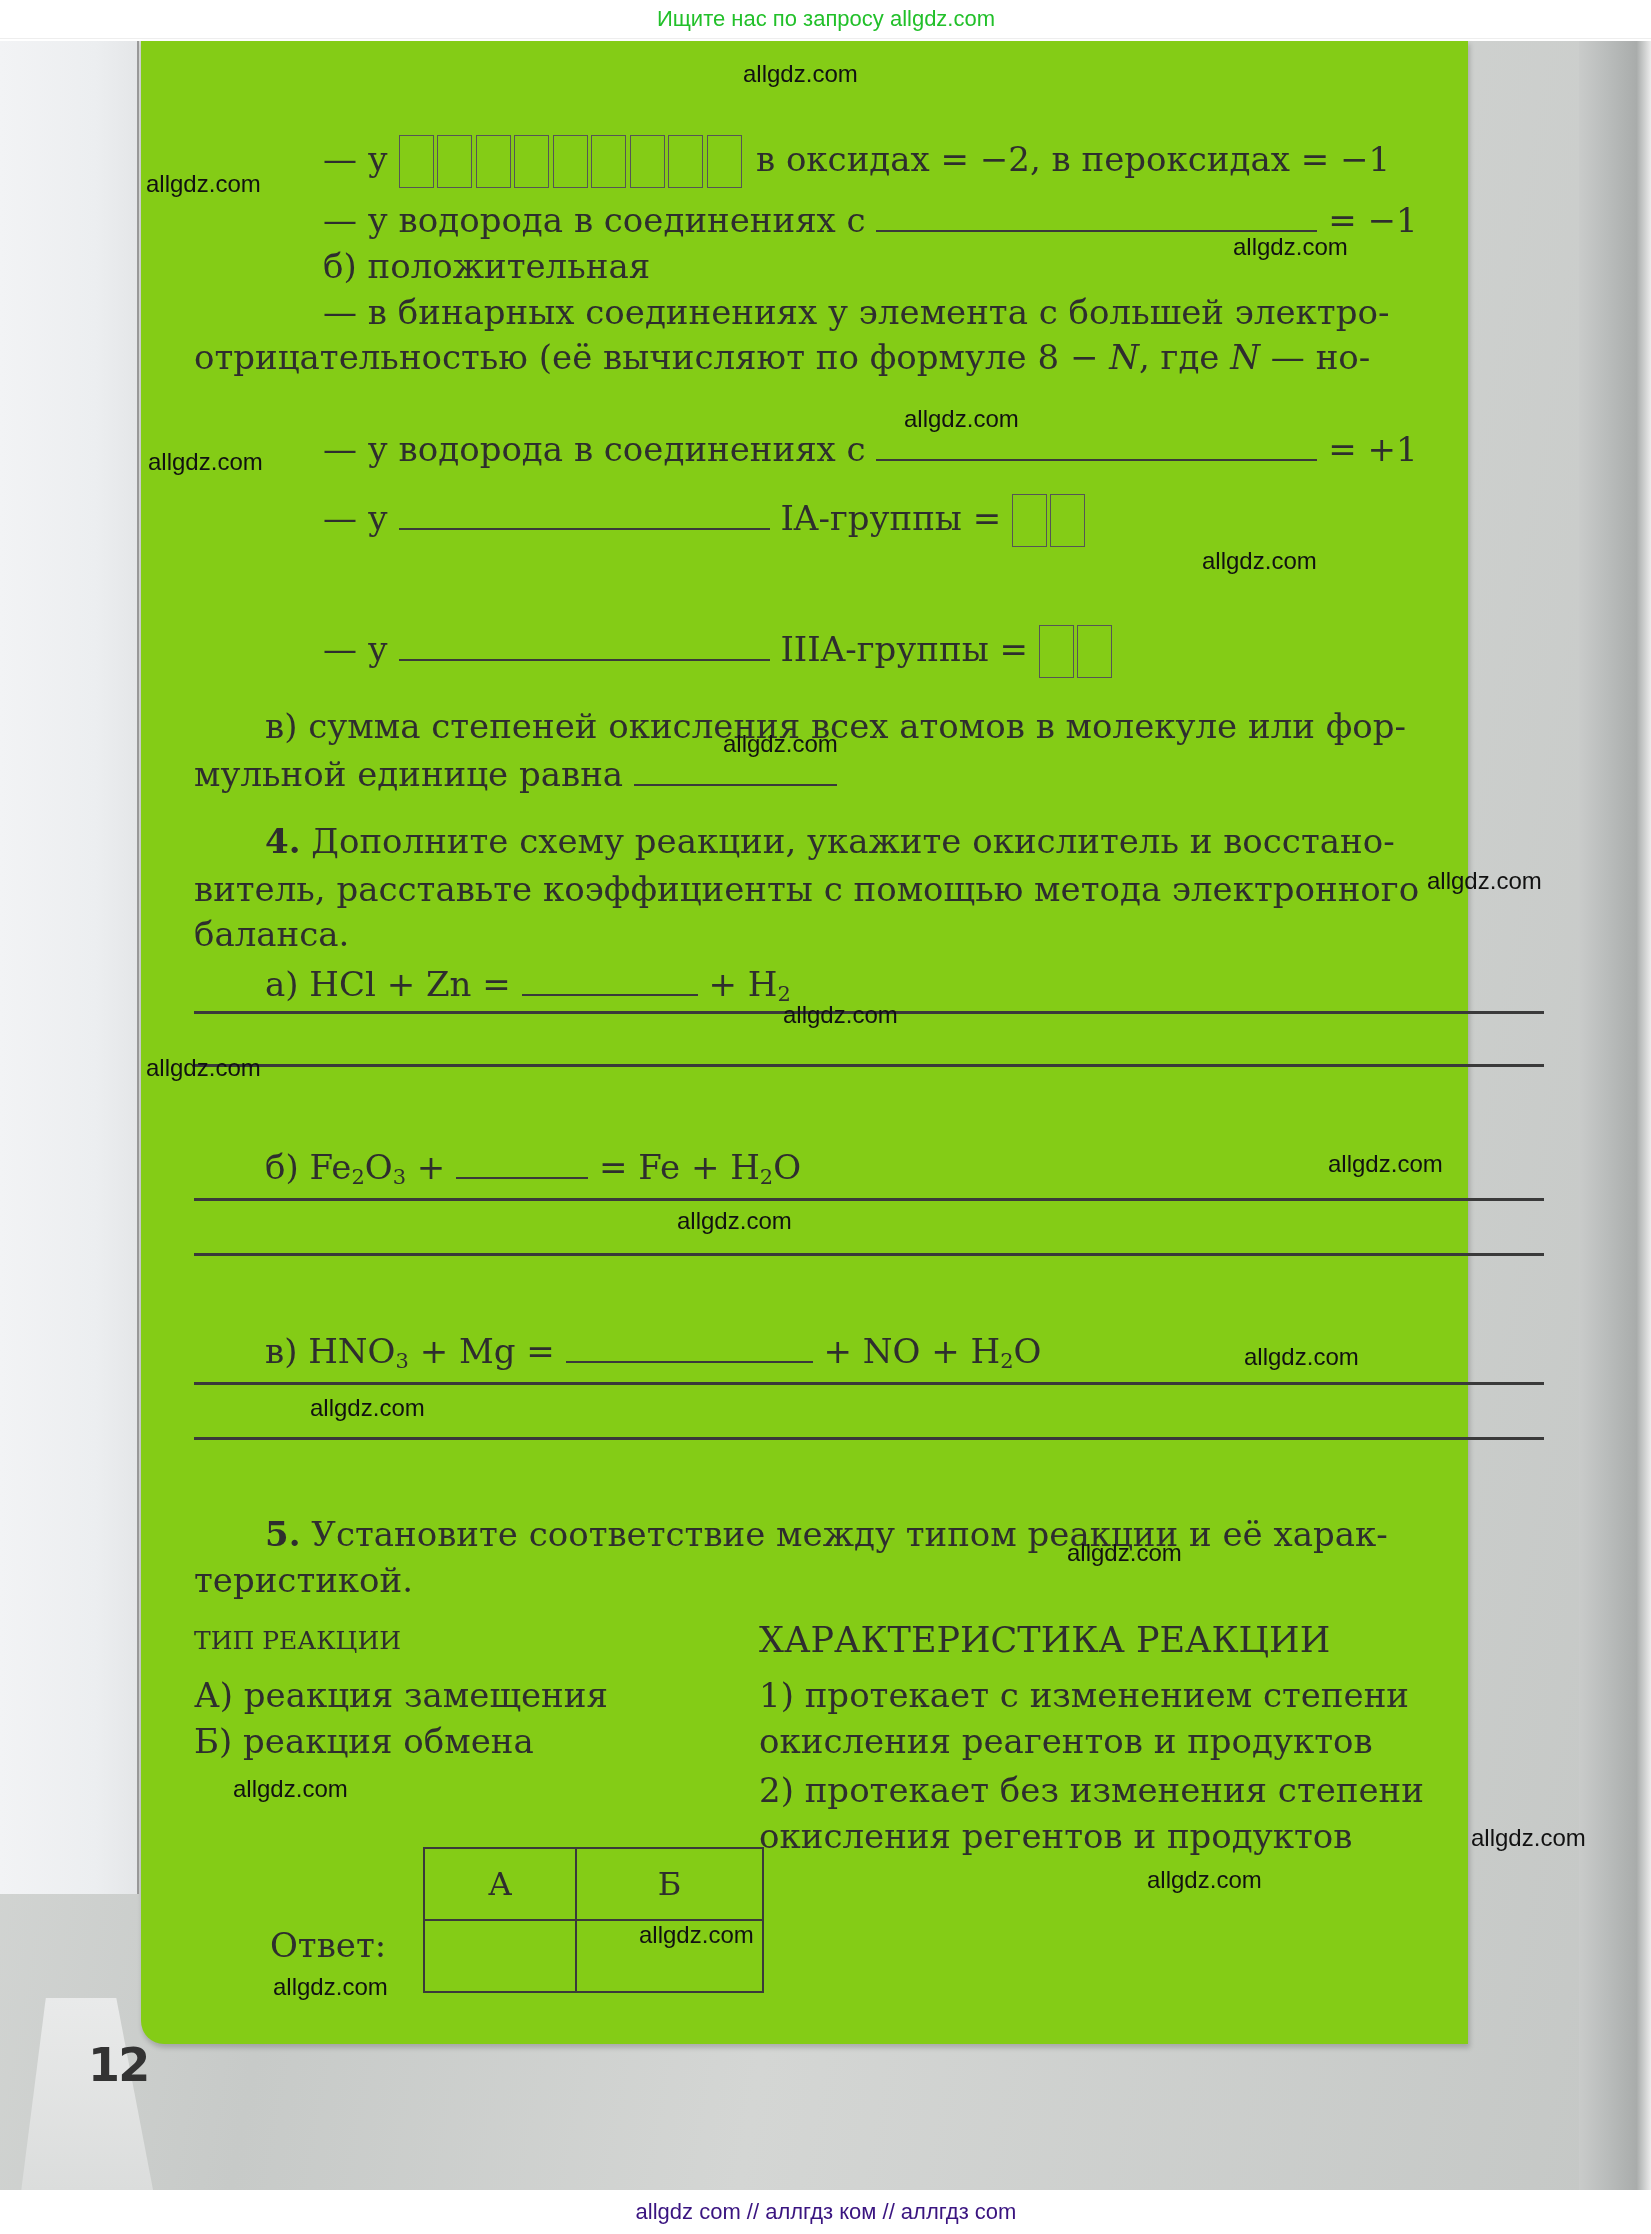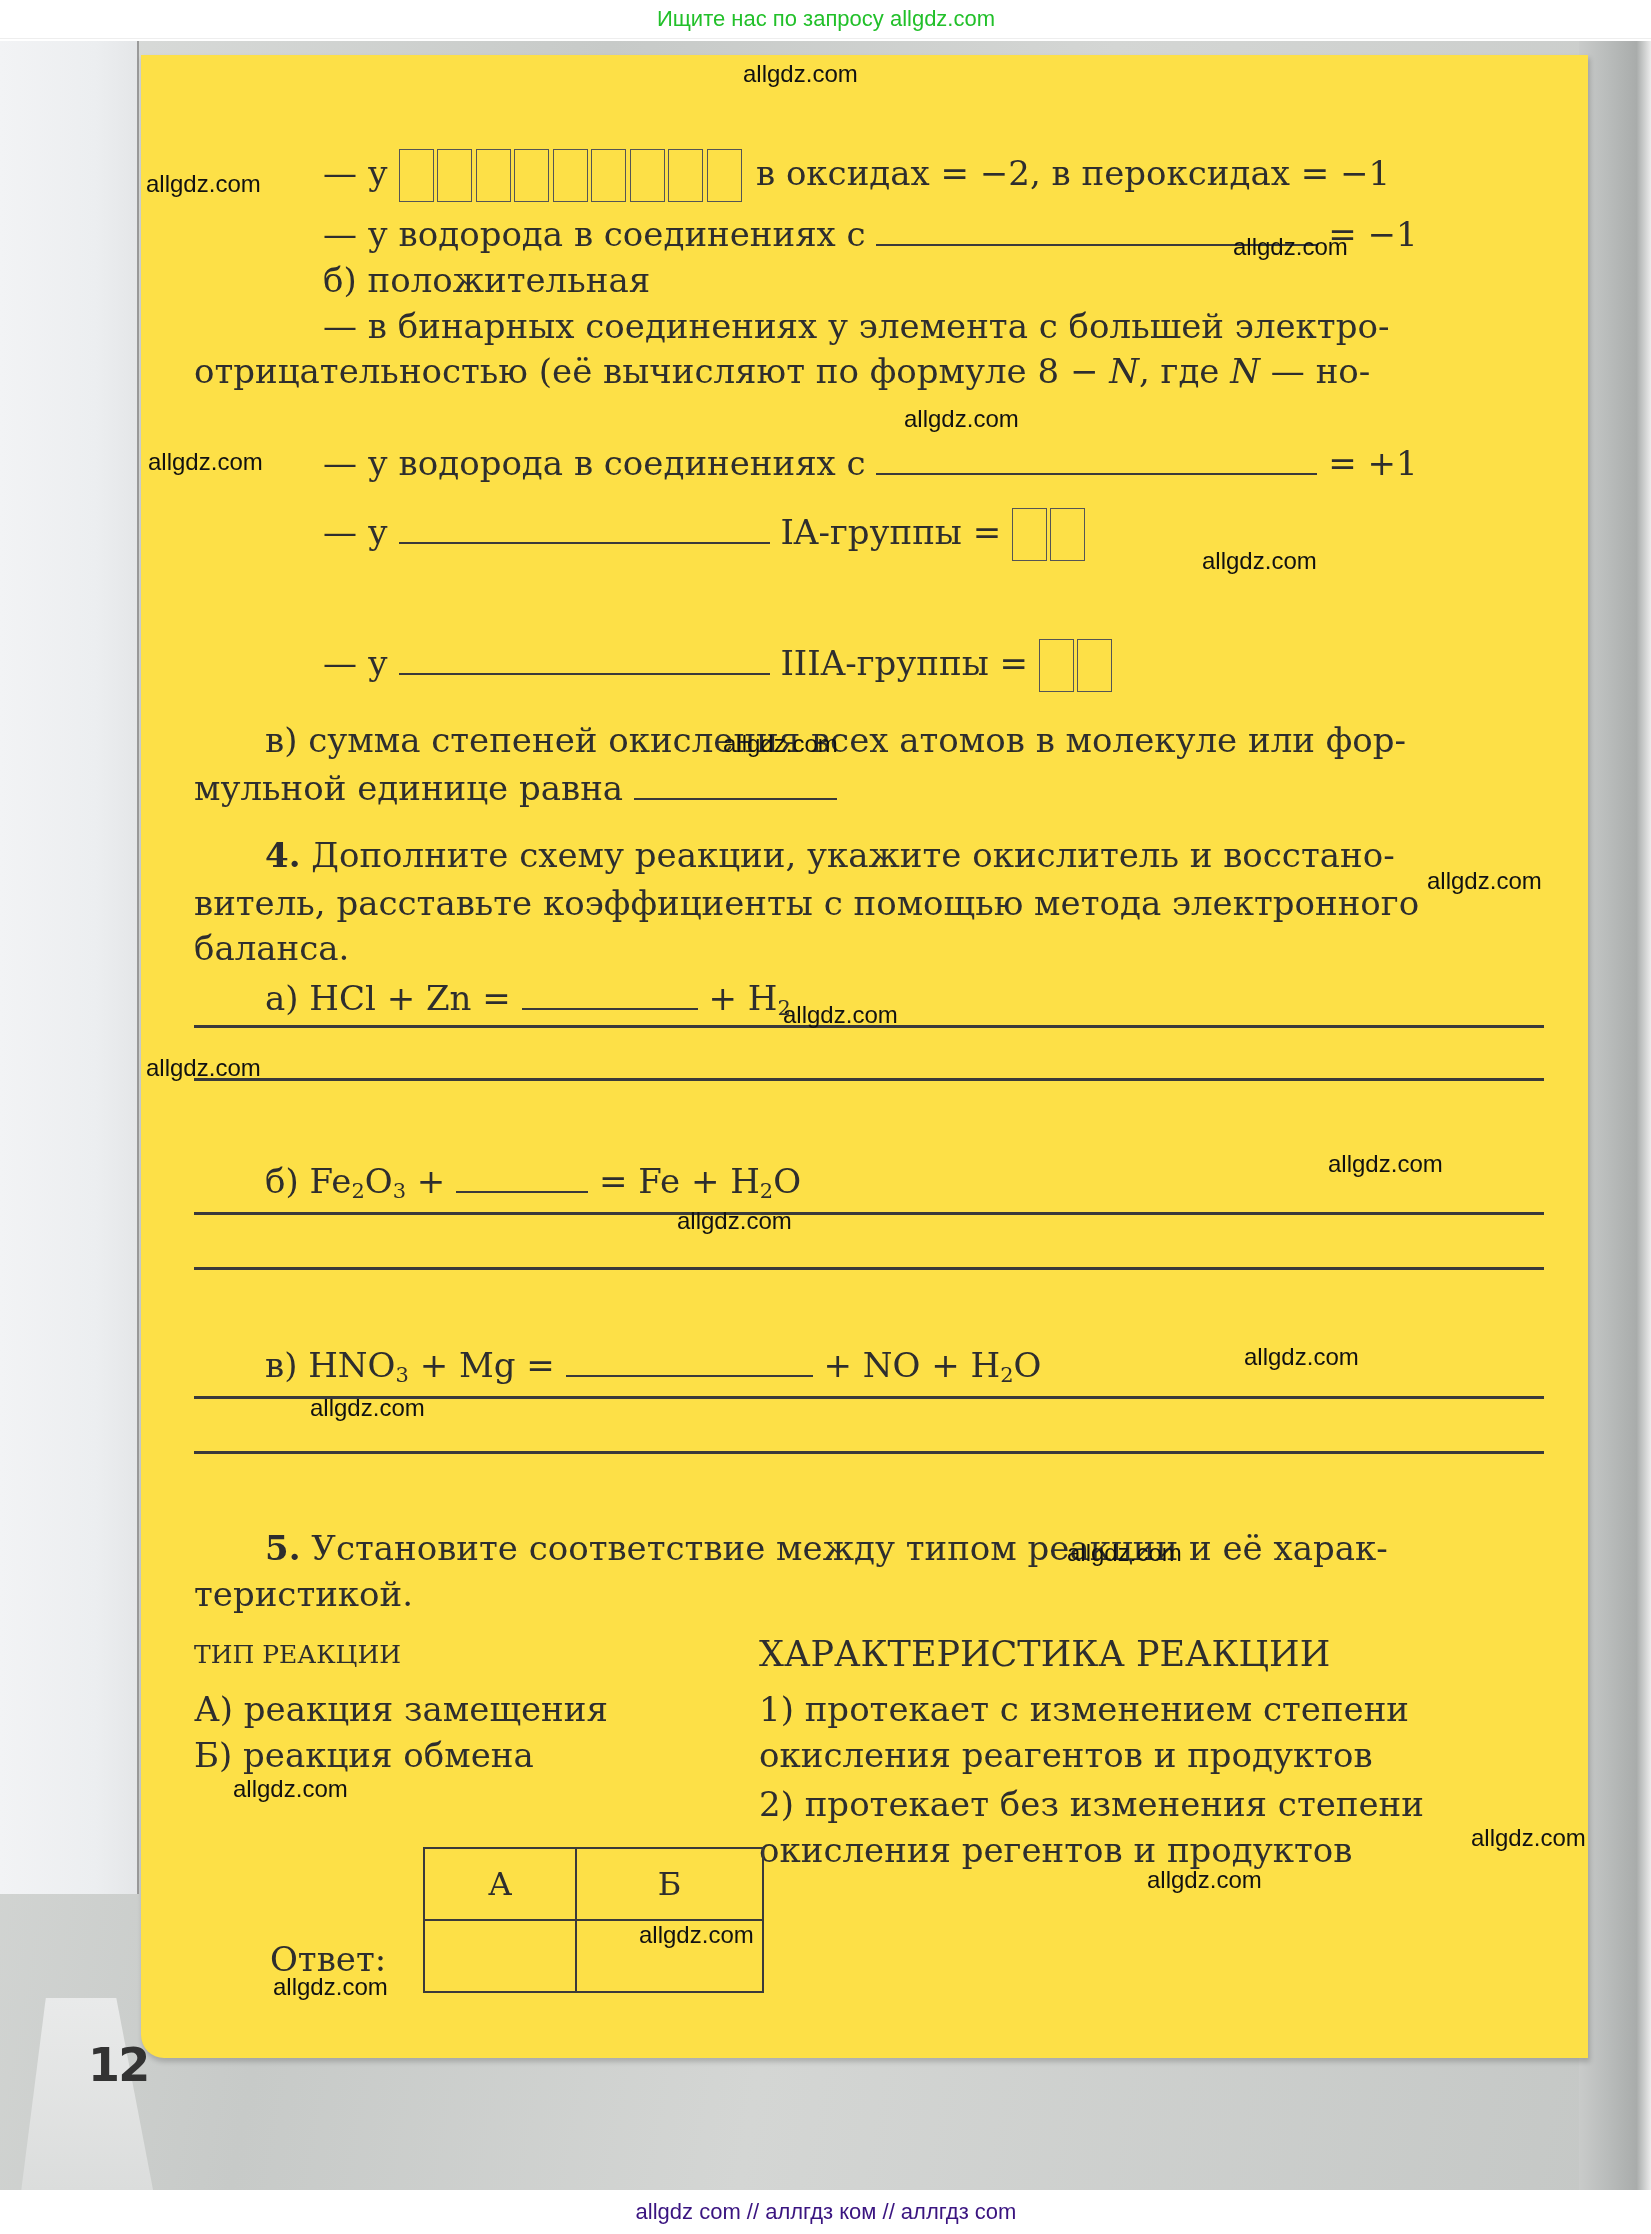--- a/index.html
+++ b/index.html
@@ -39,22 +39,22 @@
       font-family: "DejaVu Sans", sans-serif; font-weight: bold; font-size: 46px;
       color: #333333; letter-spacing: -1.8px;
     }
     .right-edge {
       position: absolute; left: 1579px; top: 41px; width: 72px; height: 2149px;
       background: linear-gradient(90deg, #c9cbca 0%, #b9bcbb 40%, #a9acab 80%, #ececec 100%);
     }
 
     
     .page {
-      position: absolute; left: 141px; top: 55px; width: 1447px; height: 2003px;
-      background: #fde047;
+      position: absolute; left: 141px; top: 41px; width: 1327px; height: 2003px;
+      background: #84cc16;
       border-bottom-left-radius: 23px;
       box-shadow: 1.8px 3.5px 5.3px rgba(0,0,0,0.18);
     }
 
     .line {
       position: absolute; font-size: 34px; line-height: 41px; white-space: nowrap;
       color: #2e2e2e;
     }
     .blank {
       display: inline-block; border-bottom: 2.6px solid #3a3a3a; height: 30px;

